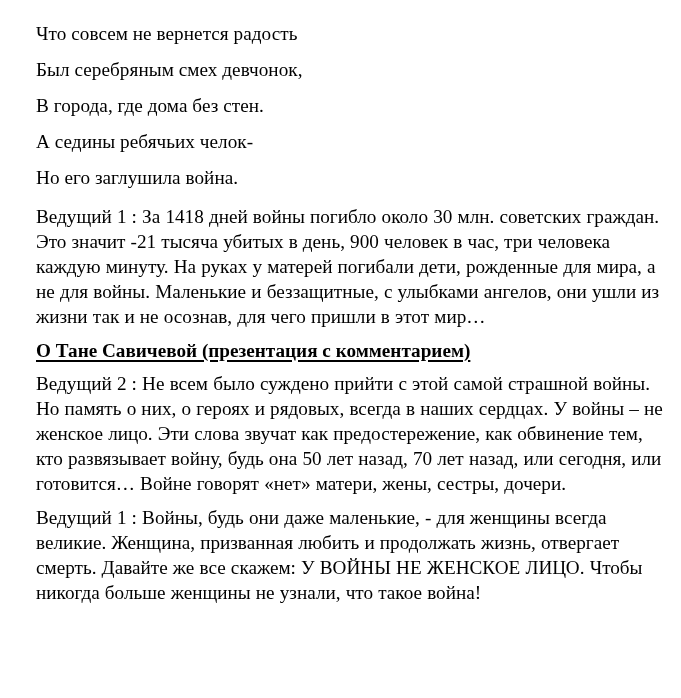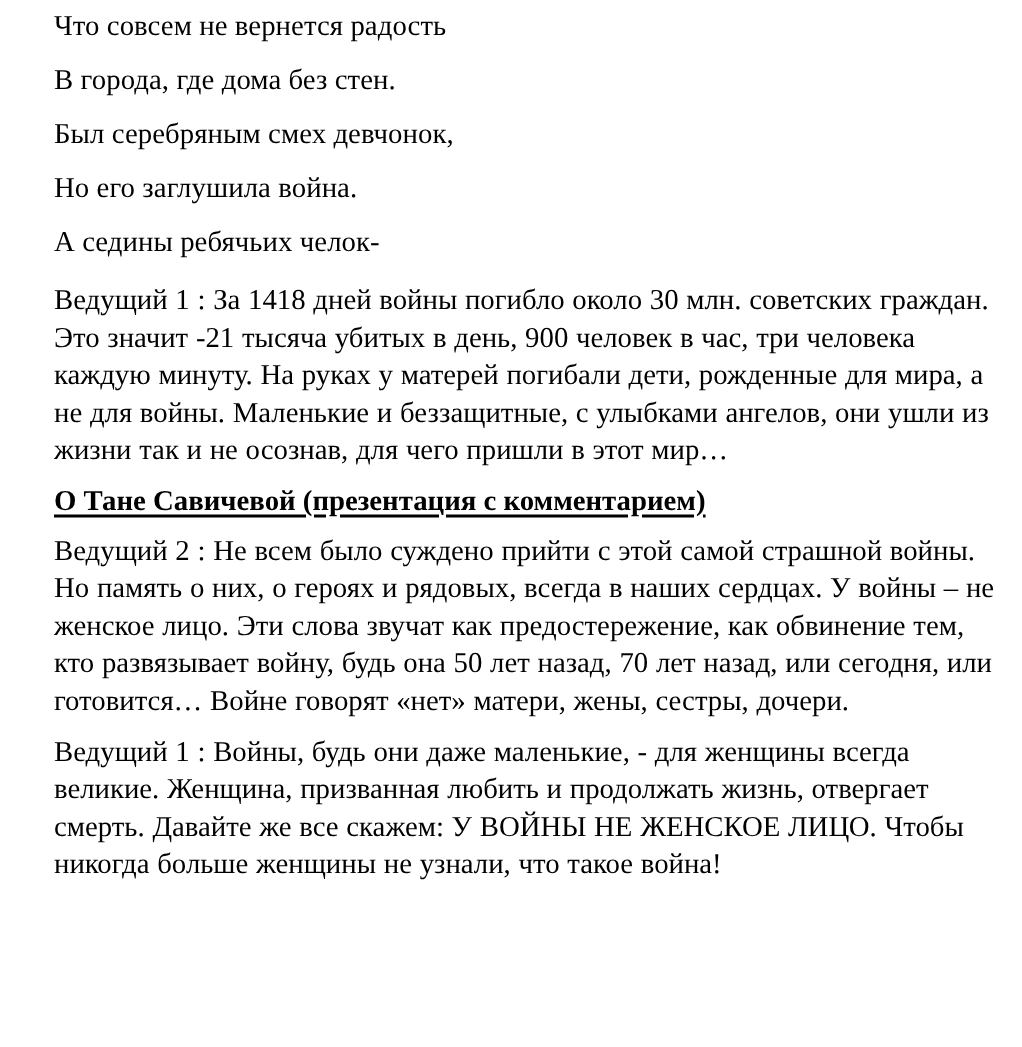--- a/index.html
+++ b/index.html
@@ -22,21 +22,21 @@
     width: 681px;
     height: 698px;
     background: #ffffff;
     box-sizing: border-box;
     padding: 0;
   }
 
   .doc-body {
     position: absolute;
     left: 36px;
-    top: 0px;
+    top: 16px;
     width: 628px;
   }
 
   
   .poem {
     margin: 0;
     padding: 0;
   }
   .poem-line {
     font-size: 19.2px;
@@ -78,24 +78,24 @@
   }
 </style>
 </head>
 <body>
 
 <div class="page">
   <div class="doc-body">
 
     <div class="poem">
       <div class="poem-line">Что совсем не вернется радость</div>
+      <div class="poem-line">Был серебряным смех девчонок,</div>
       <div class="poem-line">В города, где дома без стен.</div>
-      <div class="poem-line">Был серебряным смех девчонок,</div>
+      <div class="poem-line">А седины ребячьих челок-</div>
       <div class="poem-line">Но его заглушила война.</div>
-      <div class="poem-line">А седины ребячьих челок-</div>
     </div>
 
     <p class="para gap-top"><span class="speaker">Ведущий 1 :</span> <span>За 1418 дней войны погибло около 30 млн. советских граждан. Это значит -21 тысяча убитых в день, 900 человек в час, три человека каждую минуту. На руках у матерей погибали дети, рожденные для мира, а не для войны. Маленькие и беззащитные, с улыбками ангелов, они ушли из жизни так и не осознав, для чего пришли в этот мир…</span></p>
 
     <p class="heading"><span class="hd-text">О Тане Савичевой (презентация с комментарием)</span></p>
 
     <p class="para gap-top"><span class="speaker">Ведущий 2 :</span> <span>Не всем было суждено прийти с этой самой страшной войны. Но память о них, о героях и рядовых, всегда в наших сердцах. У войны – не женское лицо. Эти слова звучат как предостережение, как обвинение тем, кто развязывает войну, будь она 50 лет назад, 70 лет назад, или сегодня, или готовится… Войне говорят «нет» матери, жены, сестры, дочери.</span></p>
 
     <p class="para gap-top"><span class="speaker">Ведущий 1 :</span> <span>Войны, будь они даже маленькие, - для женщины всегда великие. Женщина, призванная любить и продолжать жизнь, отвергает смерть. Давайте же все скажем: У ВОЙНЫ НЕ ЖЕНСКОЕ ЛИЦО. Чтобы никогда больше женщины не узнали, что такое война!</span></p>
 

